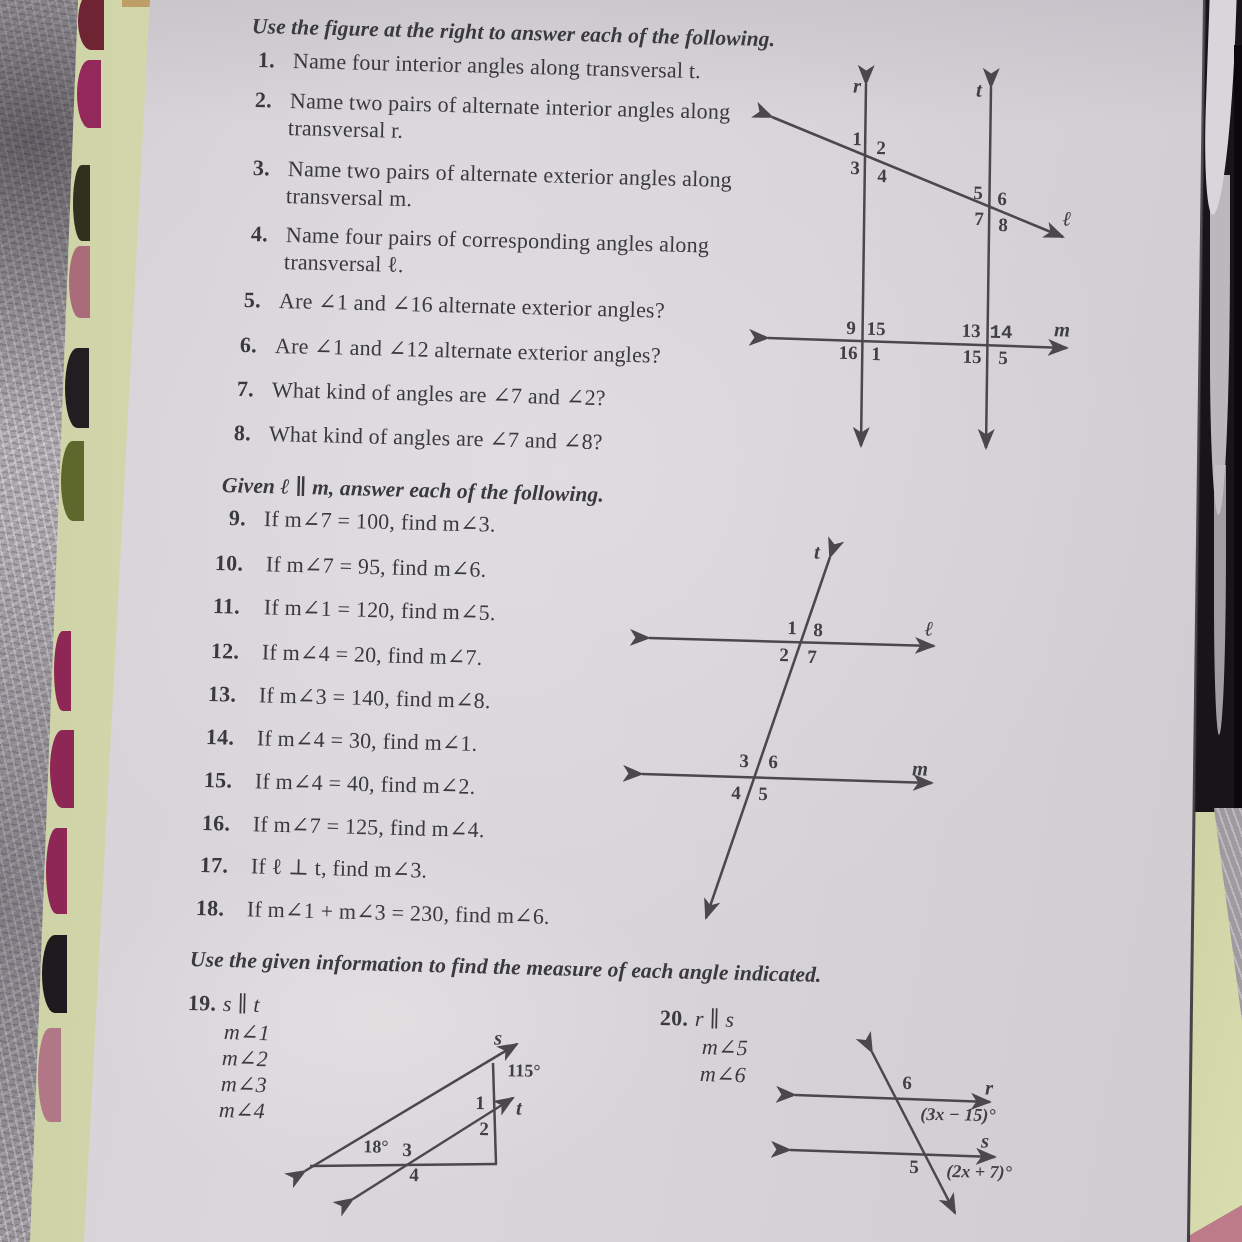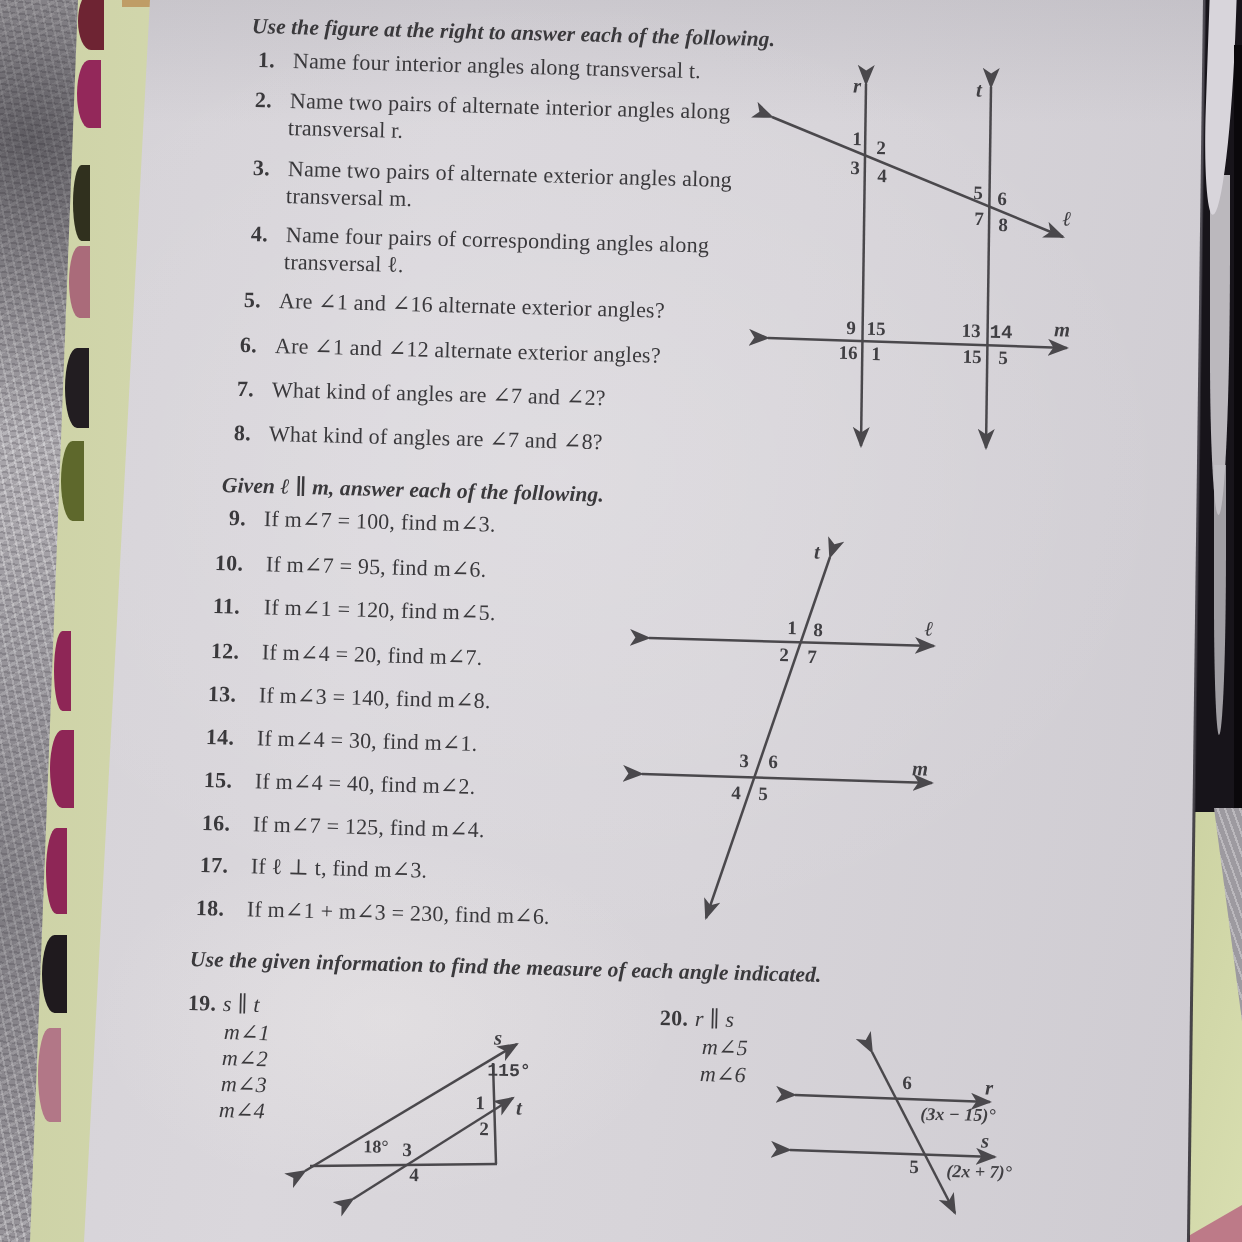--- a/index.html
+++ b/index.html
@@ -191,21 +191,21 @@
       <span class="fl" style="left: 784px; top: 655px;">2</span>
       <span class="fl" style="left: 812px; top: 657px;">7</span>
       <span class="fl" style="left: 744px; top: 761px;">3</span>
       <span class="fl" style="left: 773px; top: 762px;">6</span>
       <span class="fl" style="left: 736px; top: 793px;">4</span>
       <span class="fl" style="left: 763px; top: 794px;">5</span>
     </div>
   <div class="fig-labels">
       <span class="fl it" style="left: 498px; top: 1038px;">s</span>
       <span class="fl it" style="left: 519px; top: 1108px;">t</span>
-      <span class="fl deg" style="left: 509px; top: 1071px; font-family: Liberation Mono, monospace;">115°</span>
+      <span class="fl deg" style="left: 524px; top: 1071px;">115°</span>
       <span class="fl deg" style="left: 376px; top: 1147px;">18°</span>
       <span class="fl" style="left: 480px; top: 1103px;">1</span>
       <span class="fl" style="left: 484px; top: 1129px;">2</span>
       <span class="fl" style="left: 407px; top: 1150px;">3</span>
       <span class="fl" style="left: 414px; top: 1175px;">4</span>
     </div>
   <div class="fig-labels">
       <span class="fl it" style="left: 989px; top: 1088px;">r</span>
       <span class="fl it" style="left: 985px; top: 1141px;">s</span>
       <span class="fl" style="left: 907px; top: 1083px;">6</span>

